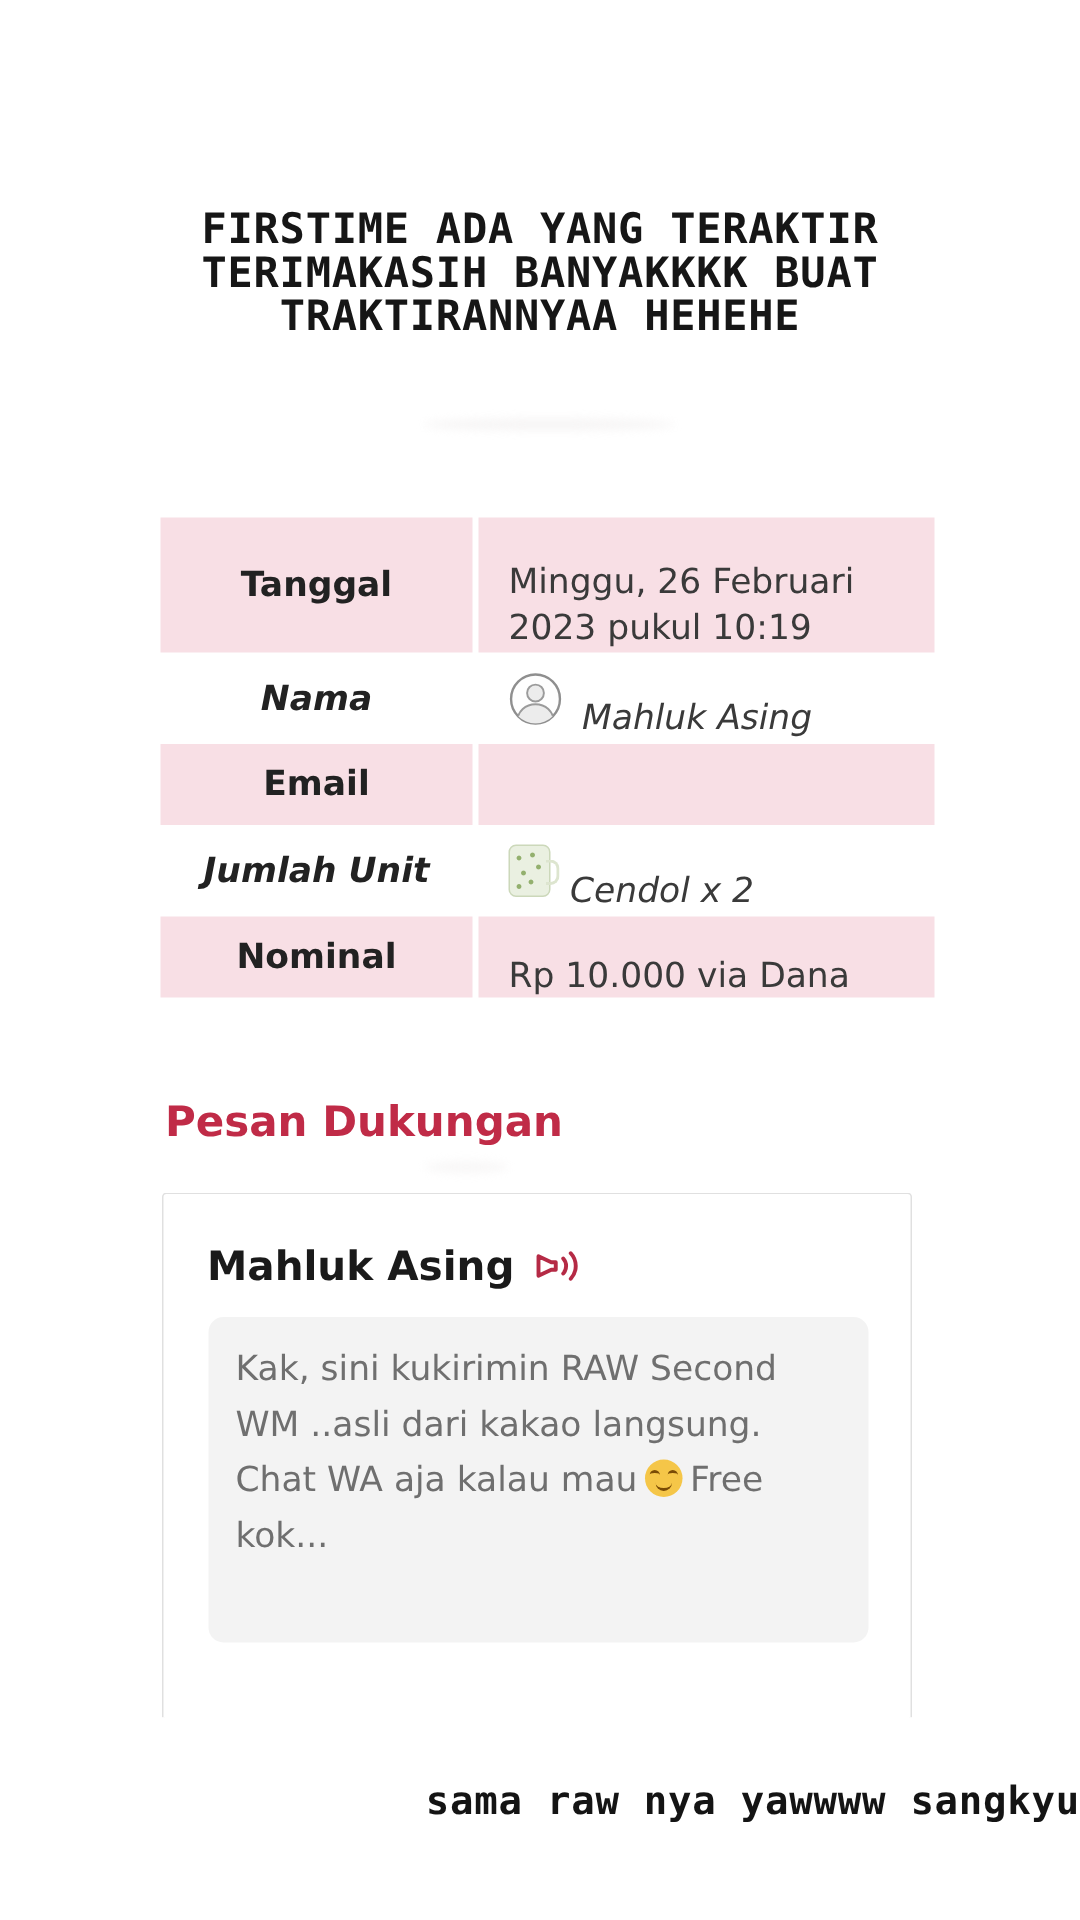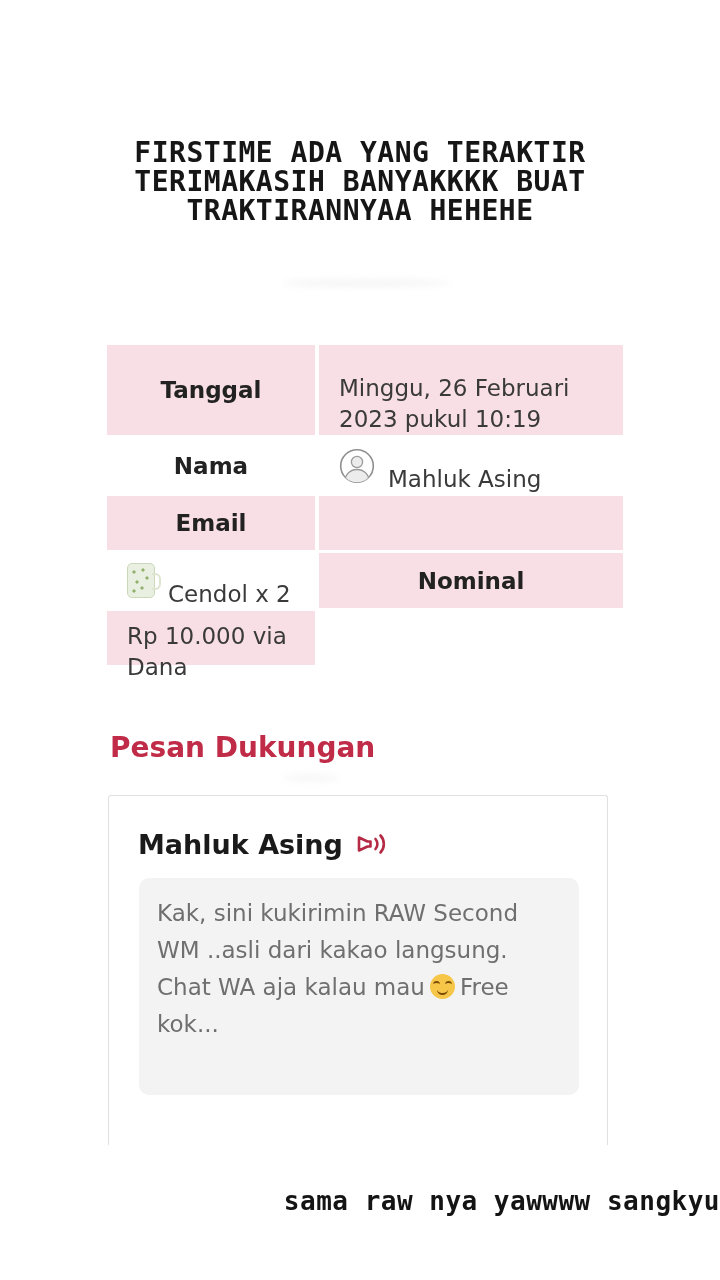--- a/index.html
+++ b/index.html
@@ -18,21 +18,21 @@
   .smudge-1{left:282px;top:279px;width:168px;height:8px;}
   .smudge-2{left:283px;top:774px;width:56px;height:8px;opacity:0.55;}
 
   
   .table{position:absolute;left:107px;top:345px;width:516px;
          display:grid;grid-template-columns:208px 304px;
          grid-template-rows:90px 55px 54px 55px 54px;
          column-gap:4px;row-gap:3px;background:#ffffff;}
   .cell{display:flex;align-items:center;}
   .cell.pink{background:#f8dfe5;}
-  .cell.white{background:#ffffff;}
+  .cell.white{background:#ffffff;font-style:italic;}
   .cell.label{justify-content:center;font-weight:bold;font-size:23px;color:#222222;}
   .cell.value{padding-left:20px;font-size:23px;color:#3a3a3a;gap:13px;}
   .cell.value .vtext{line-height:31px;margin-top:27px;}
 
   
   .avatar-svg{width:36px;height:36px;flex:0 0 36px;}
 
   
   .cendol{position:relative;width:26px;height:33px;flex:0 0 26px;
           background:#eaf0e1;border:1px solid #ccd8ba;border-radius:5px;
@@ -113,20 +113,21 @@
         </g>
       </svg>
       <span class="vtext">Mahluk Asing</span>
     </div>
 
     <div class="cell label pink">Email</div>
     <div class="cell value pink">
       <span class="vtext"></span>
     </div>
 
+    <div class="cell label white">Jumlah Unit</div>
     <div class="cell value white">
       <span class="cendol">
           <span class="cendol-handle"></span>
         </span>
       <span class="vtext">Cendol x 2</span>
     </div>
 
     <div class="cell label pink">Nominal</div>
     <div class="cell value pink">
       <span class="vtext">Rp 10.000 via Dana</span>

